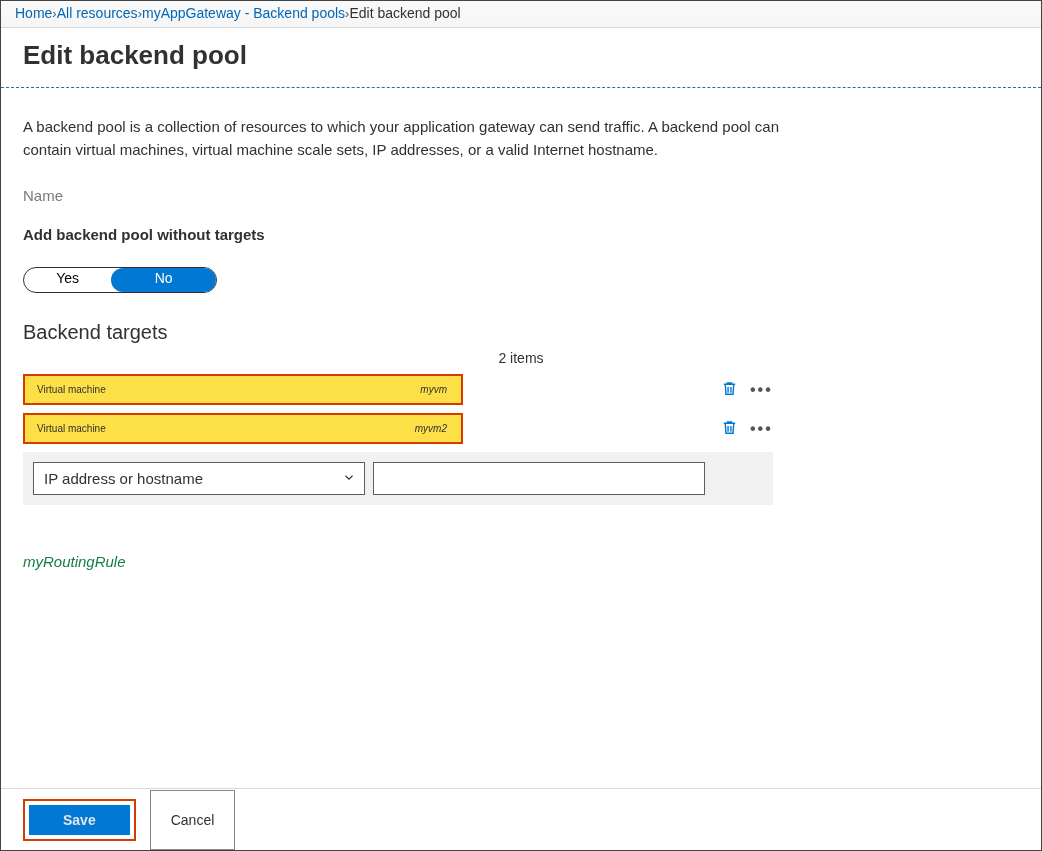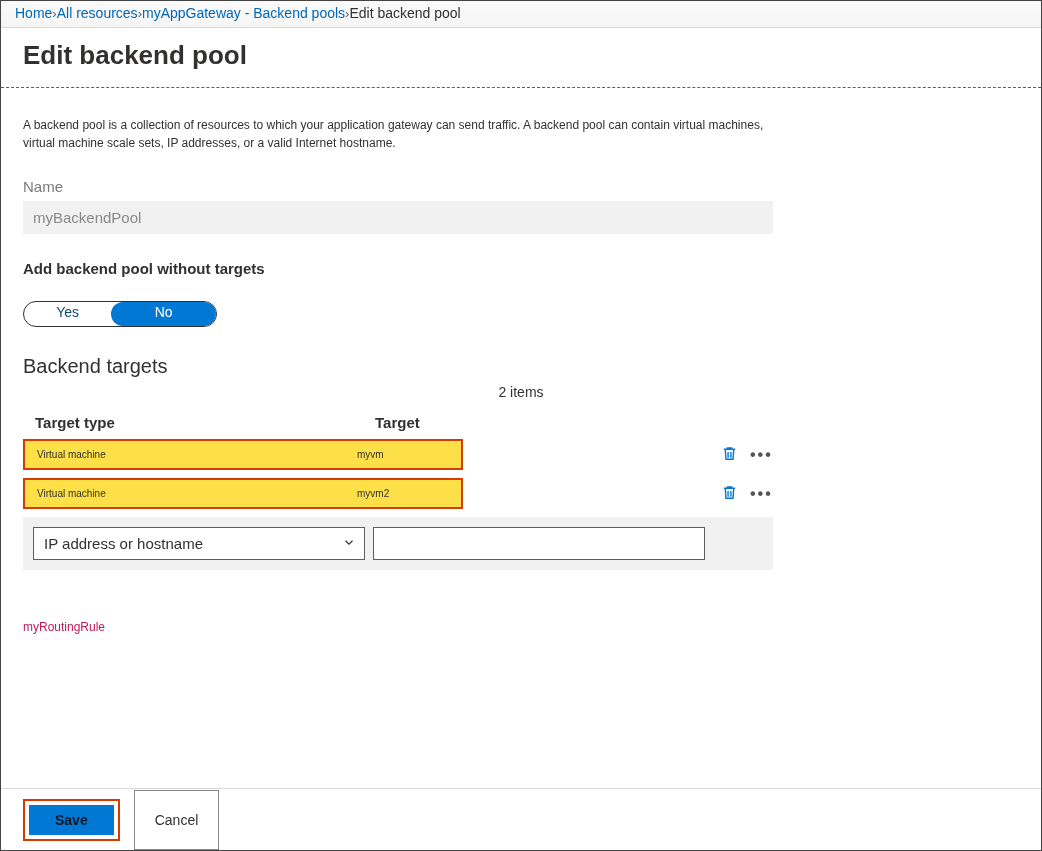--- a/index.html
+++ b/index.html
@@ -43,29 +43,29 @@
   .dashed-sep {
     border: none;
     border-top: 1px dashed #0078d4;
     margin: 0;
   }
   .content {
     padding: 28px 22px 10px 22px;
   }
   .description {
     max-width: 760px;
-    font-size: 12px;
+    font-size: 15px;
     line-height: 1.5;
     color: #323130;
     margin: 0 0 26px 0;
   }
   .field-label {
     color: #7a7a7a;
     font-size: 15px;
-    margin-bottom: 6px;
+    margin-bottom: 22px;
     font-weight: 500;
   }
   .name-input {
     width: 750px;
     padding: 8px 10px;
     border: none;
     background: #f1f1f1;
     color: #8a8a8a;
     font-size: 15px;
     margin-bottom: 26px;
@@ -84,21 +84,21 @@
     overflow: hidden;
     height: 26px;
     margin-bottom: 28px;
     width: 194px;
   }
   .pill .opt {
     padding: 2px 0 0 0;
     font-size: 14px;
     cursor: pointer;
     text-align: center;
-    color: #0c4a6e;
+    color: #000000;
     flex:1;
   }
   .pill .opt.selected {
     background: #0078d4;
     color: #fff;
     font-weight: 500;
     border-radius: 999px;
     flex:1.2;
   }
   .section-heading {
@@ -132,21 +132,21 @@
   .targets-row {
     display: flex;
     width: 440px;
     border: 2px solid #d83b01;
     padding: 8px 12px;
     font-size: 10px;
     align-items: center;
     background:#fde047;
   }
   .targets-row .col-type { width: 320px; }
-  .targets-row .col-target { flex: 1; padding-right: 2px;}
+  .targets-row .col-target { flex: 1; text-align: right; padding-right: 2px; font-style: italic;}
   .row-spacer { width: 252px; }
   .row-actions {
     display: flex;
     align-items: center;
     gap: 12px;
     padding-left: 6px;
   }
   .trash-icon svg { width: 17px; height: 17px; stroke: #0078d4; }
   .more-icon { color: #555; letter-spacing: 2px; font-weight:700; font-size:16px; line-height:10px;}
   
@@ -174,44 +174,44 @@
   .target-input {
     width: 332px;
     border: 1px solid #605e5c;
     padding: 7px 10px;
     font-size: 15px;
     background:#fff;
   }
   
   .assoc-block { margin-top: 48px; }
   .assoc-label { font-weight:600; font-size:15px; margin-bottom:8px; }
-  .assoc-link { color:#be185d; text-decoration:none; font-size:12px;}
+  .assoc-link { color:#15803d; text-decoration:none; font-size:15px;font-style:italic;}
   
   .footer {
     position: absolute;
     left:0; right:0; bottom:0;
     height: 62px;
     border-top: 1px solid #d9d9d9;
     display:flex;
     align-items:center;
     gap: 14px;
     padding: 0 22px;
     background:#fff;
   }
   .save-wrap {
     border: 2px solid #d83b01;
     padding: 4px;
   }
   .btn-save {
     background:#0078d4;
-    color:#0f172a;
+    color:#e5e5e5;
     border:none;
     font-weight:600;
     font-size:14px;
-    padding: 7px 26px;
+    padding: 7px 34px;
     cursor:pointer;
   }
   .btn-cancel {
     background:#fff;
     border:1px solid #8a8886;
     font-size:14px;
     padding: 21px 20px;
     cursor:pointer;
     color:#323130;
   }
@@ -234,38 +234,33 @@
   <div class="title-block">
     <h1>Edit backend pool</h1>
   </div>
   <hr class="dashed-sep">
 
   <div class="content">
     <p class="description">A backend pool is a collection of resources to which your application gateway can send traffic. A backend pool can contain virtual machines, virtual machine scale sets, IP addresses, or a valid Internet hostname.</p>
 
     
     <div class="field-label">Name</div>
-    <input class="name-input" type="text" disabled="" value="myBackendPool" style="">
 
     
     <div class="sub-label">Add backend pool without targets</div>
     <div class="pill">
       <div class="opt">Yes</div>
       <div class="opt selected">No</div>
     </div>
 
     
     <div class="section-heading">Backend targets</div>
     <div class="item-count">2 items</div>
 
     <div class="targets-table">
-      <div class="targets-head">
-        <div class="col-type">Target type</div>
-        <div class="col-target">Target</div>
-      </div>
 
       <div class="targets-row-wrap">
         <div class="targets-row">
           <div class="col-type">Virtual machine</div>
           <div class="col-target">myvm</div>
         </div>
         <div class="row-spacer"></div>
         <div class="row-actions">
           <span class="trash-icon">
             <svg viewBox="0 0 24 24" fill="none" stroke="#0078d4" stroke-width="2">

